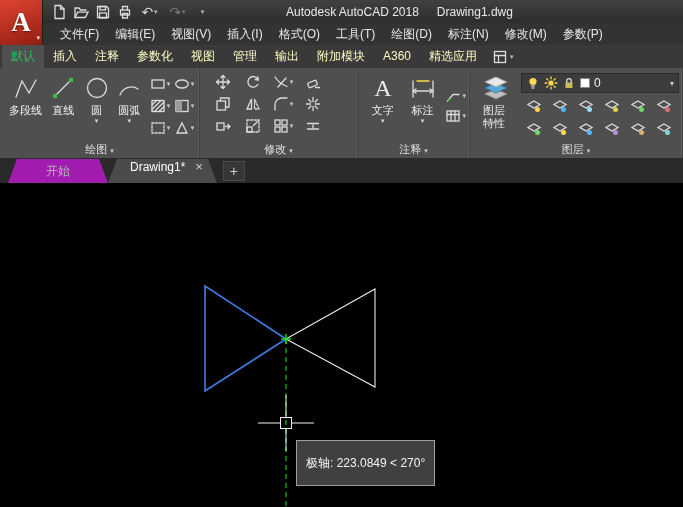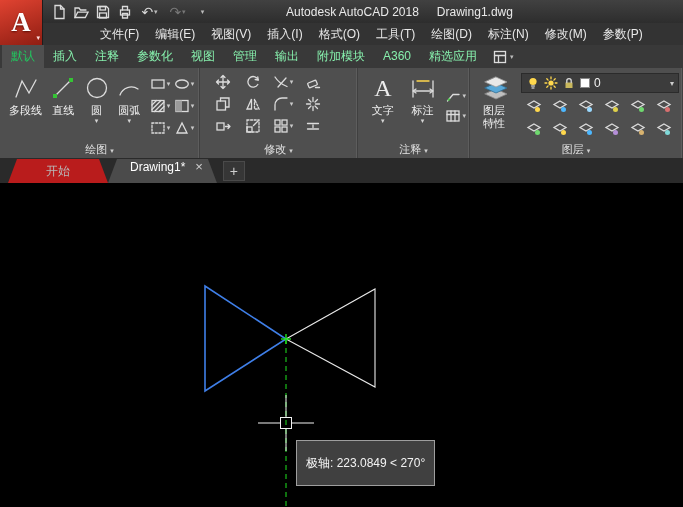--- a/index.html
+++ b/index.html
@@ -21,26 +21,26 @@
     display:flex; align-items:center; justify-content:center; padding:0; cursor:pointer; }
   .qbtn.split { width:27px; gap:1px; }
   .qcaret { font-size:7px; color:#bbb; }
   .qtext { font-size:14px; line-height:14px; }
   .dim { color:#787878; }
   .title-text { position:absolute; left:176px; right:60px; text-align:center;
     color:#e9e9e9; font-size:12px; white-space:nowrap; pointer-events:none; }
   .title-text .doc { margin-left:18px; }
 
   
-  .menubar { height:22px; background:#333; display:flex; align-items:center; padding-left:52px;margin-left:40px; }
+  .menubar { height:22px; background:#333; display:flex; align-items:center; padding-left:52px; }
   .menu-item { font-size:12px; color:#e8e8e8; line-height:22px; padding:0 8px; cursor:default; }
 
   
   .ribbon-tabbar { height:23px; background:#393939; display:flex; align-items:stretch; padding-left:2px; }
-  .rtab { font-size:12px; color:#86efac; line-height:23px; padding:0 9px; cursor:pointer; white-space:nowrap; }
+  .rtab { font-size:12px; color:#fef9c3; line-height:23px; padding:0 9px; cursor:pointer; white-space:nowrap; }
   .rtab.active { background:#4f4f4f; color:#22c55e; }
   .ribbon-opts { display:flex; align-items:center; gap:3px; padding:0 7px; color:#d6d6d6; cursor:pointer; }
 
   
   .ribbon-body { height:90px; background:#4f4f4f; display:flex; }
   .panel { display:flex; flex-direction:column; border-right:1px solid #404040;
     box-shadow:inset -1px 0 0 #5d5d5d; }
   .panel-content { flex:1; display:flex; padding:2px 3px 0 5px; }
   .panel-label { height:17px; line-height:16px; text-align:center; font-size:11px; color:#e2e2e2; cursor:pointer; }
   .pcaret { font-size:7px; color:#cfcfcf; margin-left:3px; }
@@ -69,21 +69,21 @@
   svg.icon .wf { fill:#e8e8e8; stroke:#999; stroke-width:0.8; }
   svg.icon .bf { fill:#59a8d8; stroke:#2f6f96; stroke-width:0.8; }
   svg.icon .grf { fill:#bfbfbf; stroke:#8a8a8a; stroke-width:0.8; }
   svg.icon text { stroke:none; fill:#ececec; }
   svg.icon .dash { stroke-dasharray:2 1.6; }
 
   
   .filetabbar { height:25px; background:#2a2a2a; display:flex; align-items:flex-end; padding-left:8px; }
   .ftab { height:24px; display:flex; align-items:center; padding:0 16px; font-size:12px;
     clip-path:polygon(9px 0,calc(100% - 9px) 0,100% 100%,0 100%); cursor:pointer; }
-  .ftab.start { background:#b91c1c; color:#b9b9b9; padding:0 38px; }
+  .ftab.start { background:#a21caf; color:#b9b9b9; padding:0 38px; }
   .ftab.active { background:#4b4b4b; color:#fff; gap:10px; padding:0 14px 9px 22px; }
   .ftab-close { color:#cfcfcf; font-size:13px; line-height:13px; cursor:pointer; }
   .ftab-add { width:22px; height:20px; margin:0 0 2px 6px; background:#363636; border:1px solid #4a4a4a;
     color:#cfcfcf; font-size:14px; display:flex; align-items:center; justify-content:center; cursor:pointer; }
 
   
   .canvas { position:relative; width:683px; height:324px; background:#000; cursor:none; }
   .canvas svg { position:absolute; left:0; top:0; }
   .tri-sel { fill:none; stroke:#3f7fe8; stroke-width:1.6; }
   .tri { fill:none; stroke:#e9e9e9; stroke-width:1.1; }

